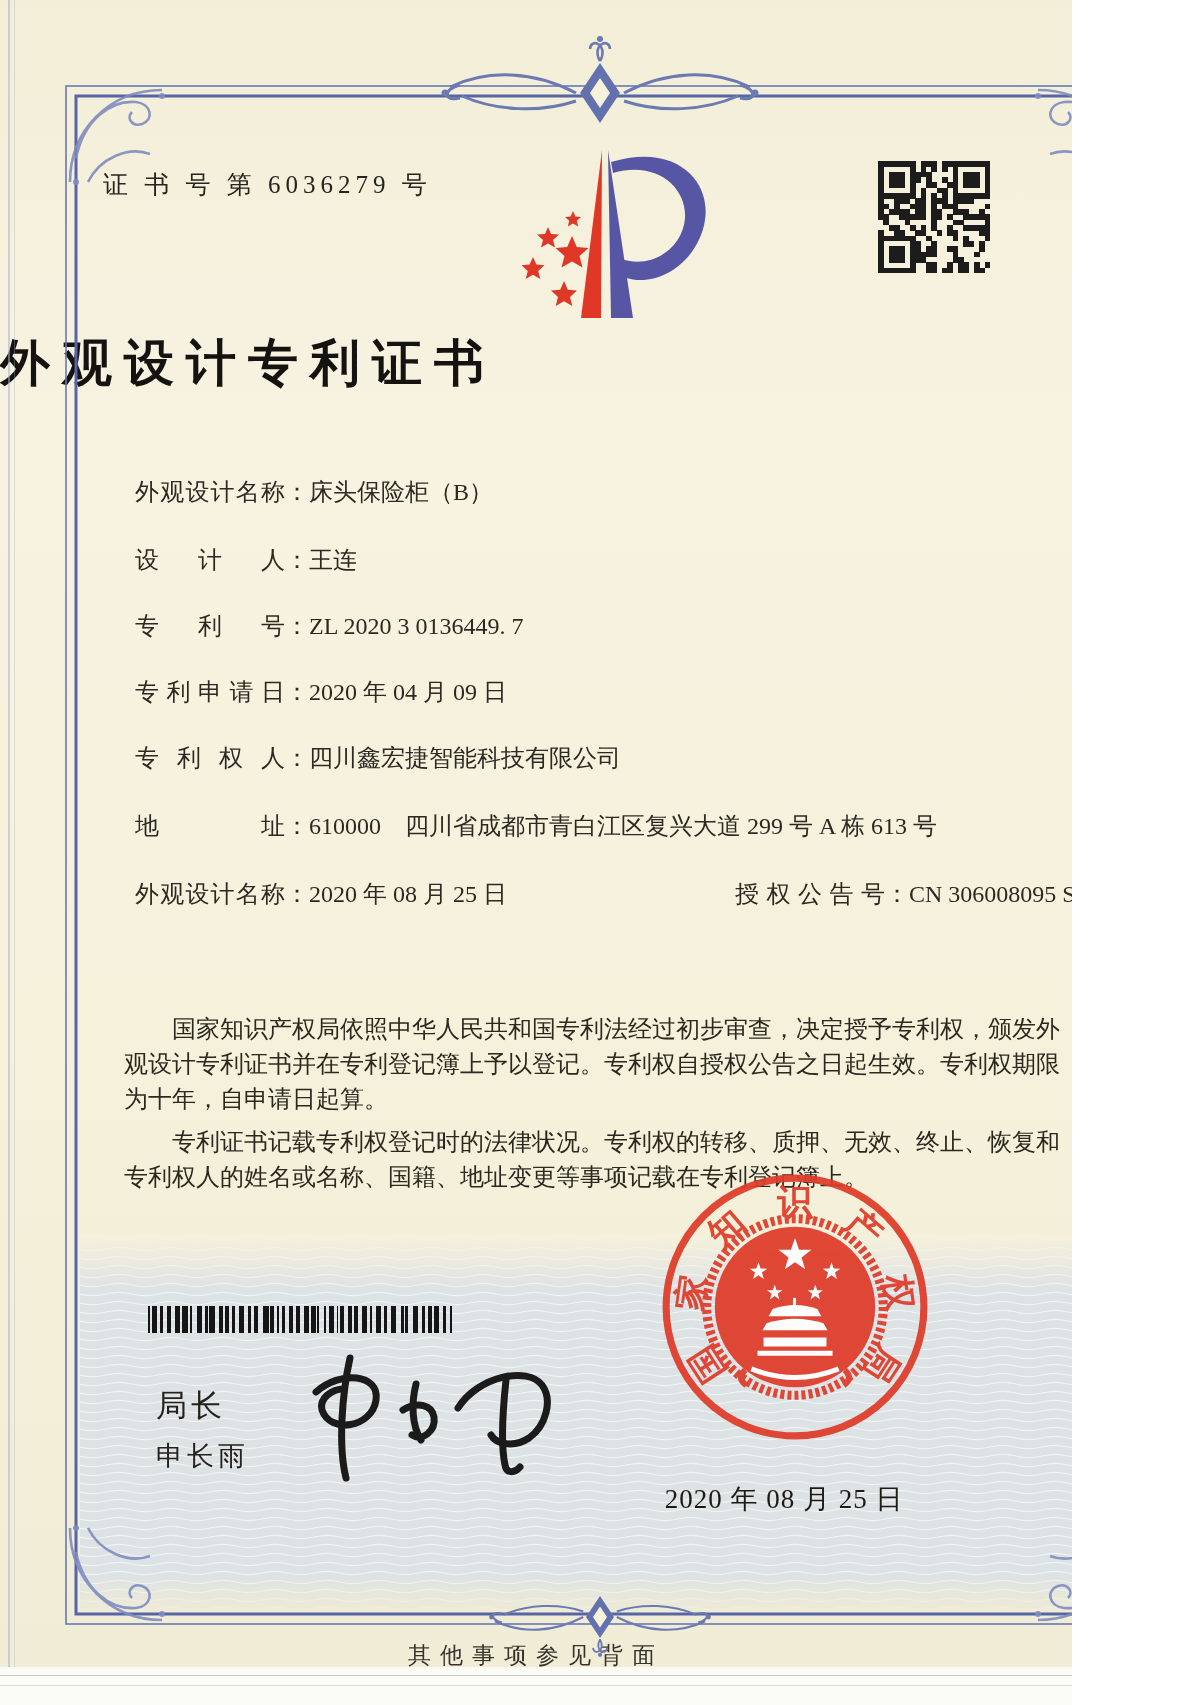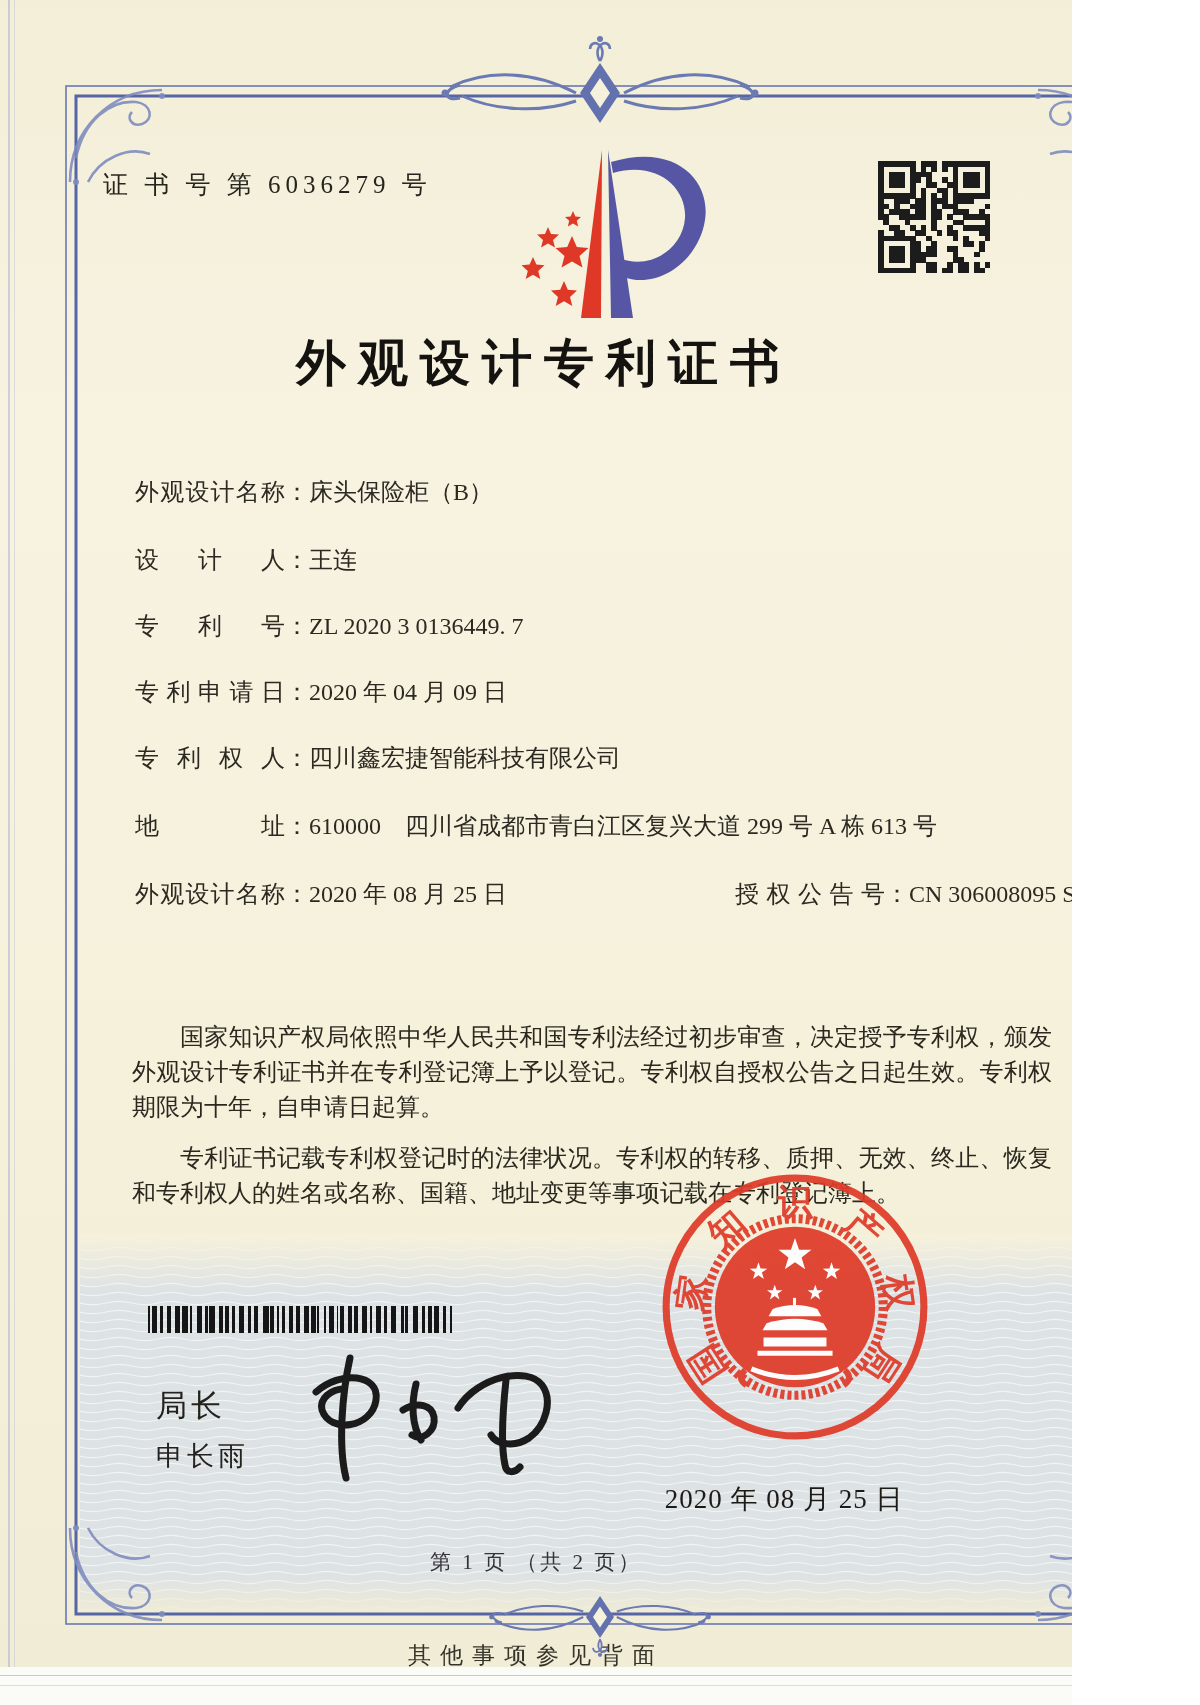--- a/index.html
+++ b/index.html
@@ -5,31 +5,31 @@
   html,body{margin:0;padding:0;background:#ffffff;}
   .page{
     position:relative;width:1072px;height:1705px;overflow:hidden;
     background:linear-gradient(180deg,#f3eed7 0%,#f8f3e1 25%,#f6f1db 60%,#f1ecd5 100%);
     font-family:"Liberation Serif","DejaVu Serif",serif;color:#2c2a23;
   }
   
   .cert-no{position:absolute;left:103px;top:168px;font-size:25px;letter-spacing:5px;color:#26241e;z-index:2;white-space:nowrap;}
   .logo{position:absolute;left:445px;top:140px;width:320px;height:192px;z-index:2;}
   .qr{position:absolute;left:878px;top:161px;width:112px;height:112px;z-index:2;}
-  .title{position:absolute;left:0;top:330px;width:100%;text-align:center;font-size:50px;font-weight:bold;
-         letter-spacing:12px;padding-left:16px;box-sizing:border-box;color:#14130f;z-index:2;}
+  .title{position:absolute;left:0;top:330px;width:100%;font-size:50px;font-weight:bold;
+         letter-spacing:12px;padding-left:0;box-sizing:border-box;color:#14130f;z-index:2;}
   
   .row{position:absolute;left:135px;font-size:24px;white-space:nowrap;z-index:2;color:#2b2922;}
   .flabel{display:inline-block;width:150px;text-align:justify;text-align-last:justify;}
   .fvalue{}
   .grant2{position:absolute;left:600px;top:0;}
   
   .bodytext{position:absolute;left:116px;top:1004px;width:952px;font-size:24px;line-height:35px;
             text-align:justify;color:#2b2820;z-index:2;}
-  .bodytext p{margin:16px;text-indent:2em;}
+  .bodytext p{margin:8px;text-indent:2em;}
   .bodytext p + p{margin-top:6px;}
   
   .band{position:absolute;left:80px;top:1235px;width:1040px;height:380px;background:#dde2e4;z-index:1;}
   .band::before{content:"";position:absolute;left:0;top:0;width:100%;height:55px;
                 background:linear-gradient(#f6f1db,rgba(246,241,219,0));}
   .band::after{content:"";position:absolute;left:0;bottom:0;width:100%;height:40px;
                background:linear-gradient(rgba(241,236,213,0),#f1ecd5);}
   
   .barcode{position:absolute;left:148px;top:1306px;width:312px;height:27px;z-index:2;}
   .signer-title{position:absolute;left:156px;top:1385px;font-size:31px;letter-spacing:4px;color:#23221d;z-index:2;}
@@ -481,21 +481,20 @@
       <path d="M104,165 h62 v9 h-62 z"></path>
       <path d="M107,151 q28,-9 56,0 l4,7 h-64 z"></path>
       <path d="M113,137 q22,-8 44,0 l4,7 h-52 z"></path>
       <rect x="133" y="126" width="3" height="10"></rect>
     </g>
     <path d="M92,196 q43,17 86,0" stroke="#ffffff" stroke-width="5" fill="none"></path>
     <path d="M86,197 q-9,8 1,15 M184,197 q9,8 -1,15" stroke="#df3b28" stroke-width="6" fill="none"></path>
   </svg>
   <div class="seal-date">2020 年 08 月 25 日</div>
 
-  <div class="page-footer">第 1 页 （共 2 页）</div>
   <div class="back-note">其他事项参见背面</div>
 
   <svg class="frame" width="1200" height="1705" viewBox="0 0 1200 1705">
     <rect x="66" y="86" width="1068" height="1538" fill="none" stroke="#6a79b2" stroke-width="1.6"></rect>
     <rect x="76" y="96" width="1048" height="1518" fill="none" stroke="#5565a5" stroke-width="3"></rect>
     <defs>
       <g id="corner" fill="none" stroke="#7f8dbf" stroke-width="2.6" opacity="0.9">
         <path d="M4,96 C4,44 44,4 96,4"></path>
         <path d="M10,72 C18,34 44,14 70,16 C86,18 88,34 76,38 C66,41 60,32 66,26"></path>
         <path d="M22,96 C34,72 62,60 84,68"></path>

